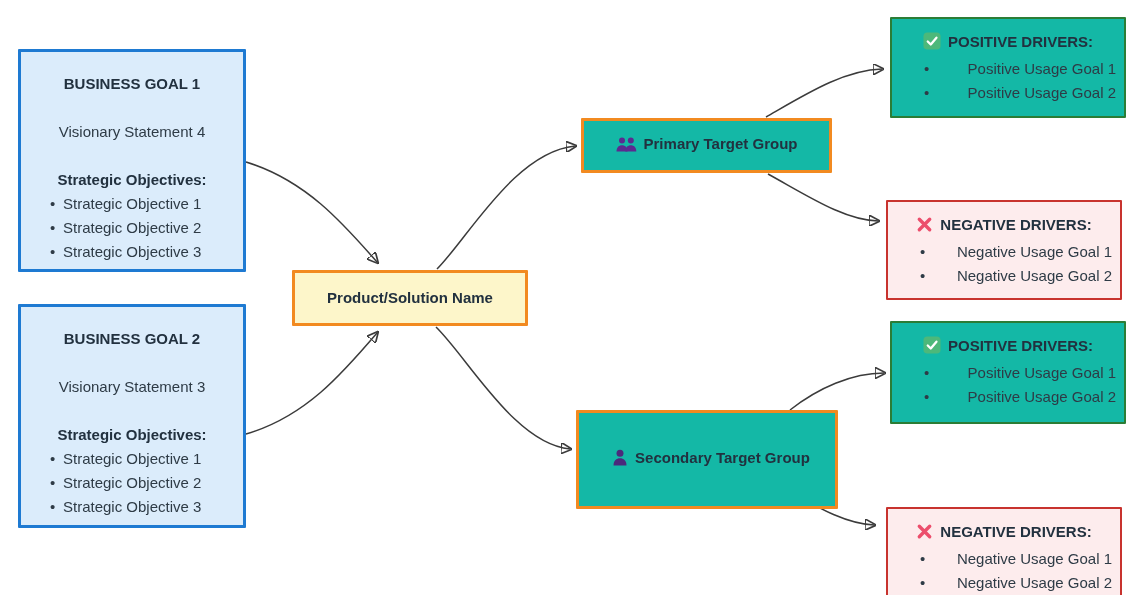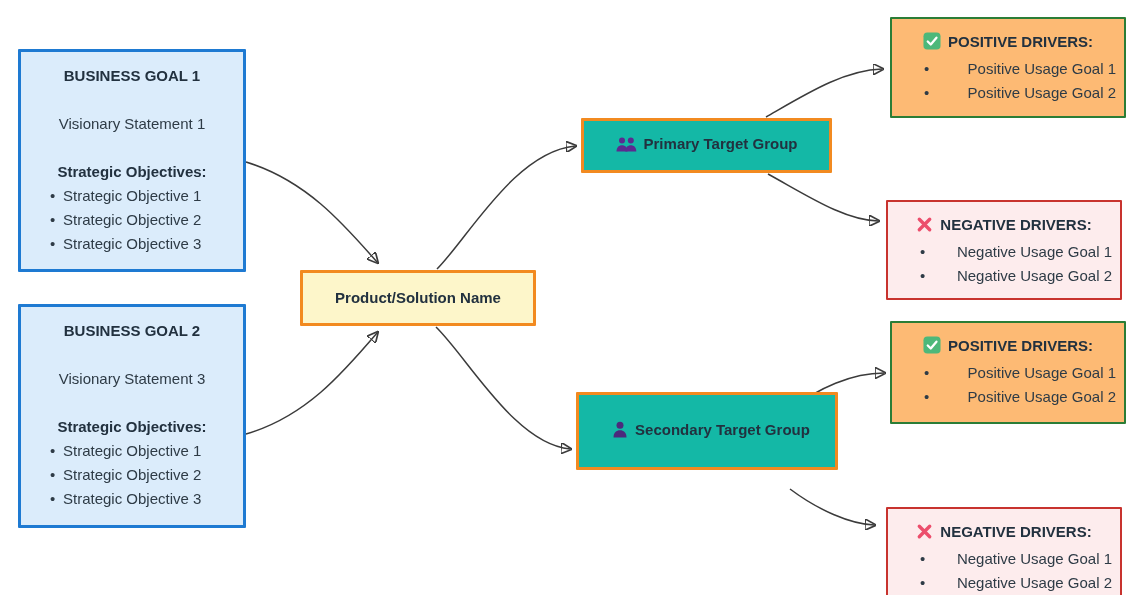--- a/index.html
+++ b/index.html
@@ -10,42 +10,42 @@
   svg.connectors{position:absolute;left:0;top:0;width:1136px;height:595px;z-index:0;}
   svg.connectors path{fill:none;stroke:#3b3b3b;stroke-width:1.5px;}
 
   .node{
     position:absolute;box-sizing:border-box;z-index:1;
     font-size:15px;line-height:24px;color:#2e3b46;border-radius:1px;
   }
   .bold{font-weight:700;color:#22313f;}
   .spacer{height:24px;}
 
-  .goal{background:#dbecfb;border:3px solid #1e7ad2;text-align:center;padding:12px 10px;}
+  .goal{background:#dbecfb;border:3px solid #1e7ad2;text-align:center;padding:20px 10px;}
   ul.bullets{margin:0;padding:0 0 0 32px;text-align:left;list-style:none;}
   ul.bullets li{position:relative;}
   ul.bullets li::before{content:"\2022";position:absolute;left:-13px;}
 
   .product{
     background:#fdf6ca;border:3px solid #f28a20;
     display:flex;align-items:center;justify-content:center;
     font-weight:700;color:#22313f;
   }
   .target{
     background:#14b8a6;border:3px solid #f28a20;
     display:flex;align-items:center;justify-content:center;
     font-weight:700;color:#22313f;text-align:center;
   }
   .target .inner{max-width:200px;}
   .icon{vertical-align:-3px;margin-right:7px;display:inline-block;}
 
   .drivers{padding:11px 8px 8px;}
   .drivers .head{text-align:center;font-weight:700;color:#22313f;white-space:nowrap;}
   .drivers ul.bullets{padding-left:37px;text-align:right;}
-  .positive{background:#fdba74;border:2px solid #2b7d36;}
+  .positive{background:#14b8a6;border:2px solid #2b7d36;}
   .negative{background:#fdeced;border:2px solid #c8332e;margin-top:33px;}
 </style>
 </head>
 <body>
 
 <div class="canvas">
 
   <svg class="connectors" viewBox="0 0 1136 595">
     <defs>
       <marker id="arrow" viewBox="0 0 10 10" refX="8" refY="5" markerWidth="7.5" markerHeight="7.5" orient="auto-start-reverse">
@@ -58,21 +58,21 @@
     <path d="M436,327 C468,358 515,444 570,449" marker-end="url(#arrow)"></path>
     <path d="M766,117 C806,94 844,70 882,69" marker-end="url(#arrow)"></path>
     <path d="M768,174 C808,196 844,220 878,221" marker-end="url(#arrow)"></path>
     <path d="M790,410 C818,388 852,373 884,373" marker-end="url(#arrow)"></path>
     <path d="M790,489 C818,510 850,524 874,525" marker-end="url(#arrow)"></path>
   </svg>
 
   <div class="node goal" style="left:18px;top:49px;width:228px;height:223px;">
     <div class="bold">BUSINESS GOAL 1</div>
     <div class="spacer"></div>
-    <div>Visionary Statement 1</div>
+    <div>Visionary Statement 4</div>
     <div class="spacer"></div>
     <div class="bold">Strategic Objectives:</div>
     <ul class="bullets">
       <li>Strategic Objective 1</li>
       <li>Strategic Objective 2</li>
       <li>Strategic Objective 3</li>
     </ul>
   </div>
 
   <div class="node goal" style="left:18px;top:304px;width:228px;height:224px;">
@@ -81,38 +81,38 @@
     <div>Visionary Statement 3</div>
     <div class="spacer"></div>
     <div class="bold">Strategic Objectives:</div>
     <ul class="bullets">
       <li>Strategic Objective 1</li>
       <li>Strategic Objective 2</li>
       <li>Strategic Objective 3</li>
     </ul>
   </div>
 
-  <div class="node product" style="left:300px;top:270px;width:236px;height:56px;">
+  <div class="node product" style="left:292px;top:270px;width:236px;height:56px;">
     <span>Product/Solution Name</span>
   </div>
 
   <div class="node target" style="left:581px;top:118px;width:251px;height:55px;">
     <div class="inner">
       <span class="icon">
         <svg width="21" height="15" viewBox="0 0 21 15">
           <circle cx="6" cy="3.6" r="3" fill="#5b2b90"></circle>
           <path d="M0.5 14.5 C0.5 10.2 3 8.2 6 8.2 C9 8.2 11.5 10.2 11.5 14.5 Z" fill="#5b2b90"></path>
           <circle cx="14.8" cy="3.6" r="3" fill="#5b2b90"></circle>
           <path d="M9.3 14.5 C9.3 10.2 11.8 8.2 14.8 8.2 C17.8 8.2 20.3 10.2 20.3 14.5 Z" fill="#5b2b90"></path>
         </svg>
       </span><span>Primary Target Group</span>
     </div>
   </div>
 
-  <div class="node target" style="left:576px;top:392px;width:262px;height:78px;padding-left:8px;">
+  <div class="node target" style="left:576px;top:410px;width:262px;height:99px;padding-left:8px;">
     <div class="inner">
       <span class="icon">
         <svg width="16" height="17" viewBox="0 0 16 17">
           <circle cx="8" cy="4.2" r="3.5" fill="#4b2a7c"></circle>
           <path d="M1.5 16.5 C1.5 11.3 4.5 9.2 8 9.2 C11.5 9.2 14.5 11.3 14.5 16.5 Z" fill="#4b2a7c"></path>
         </svg>
       </span><span>Secondary Target Group</span>
     </div>
   </div>
 

